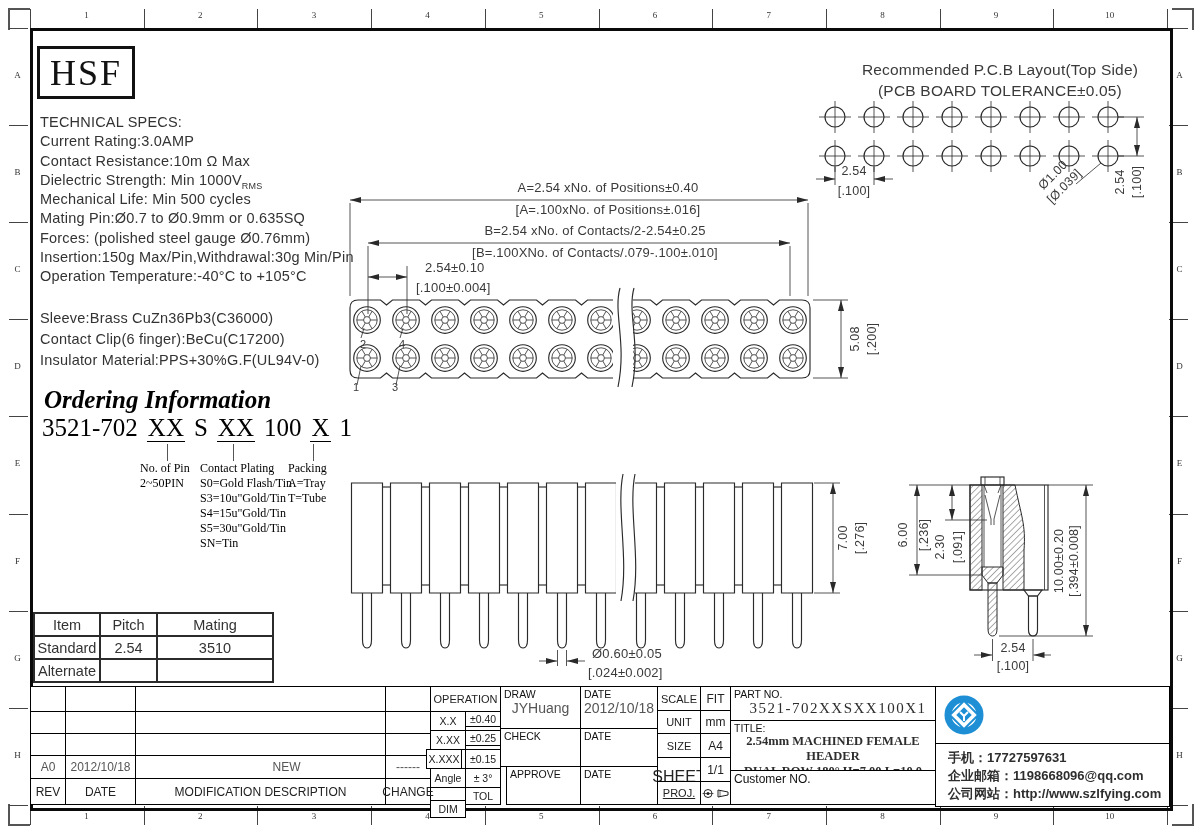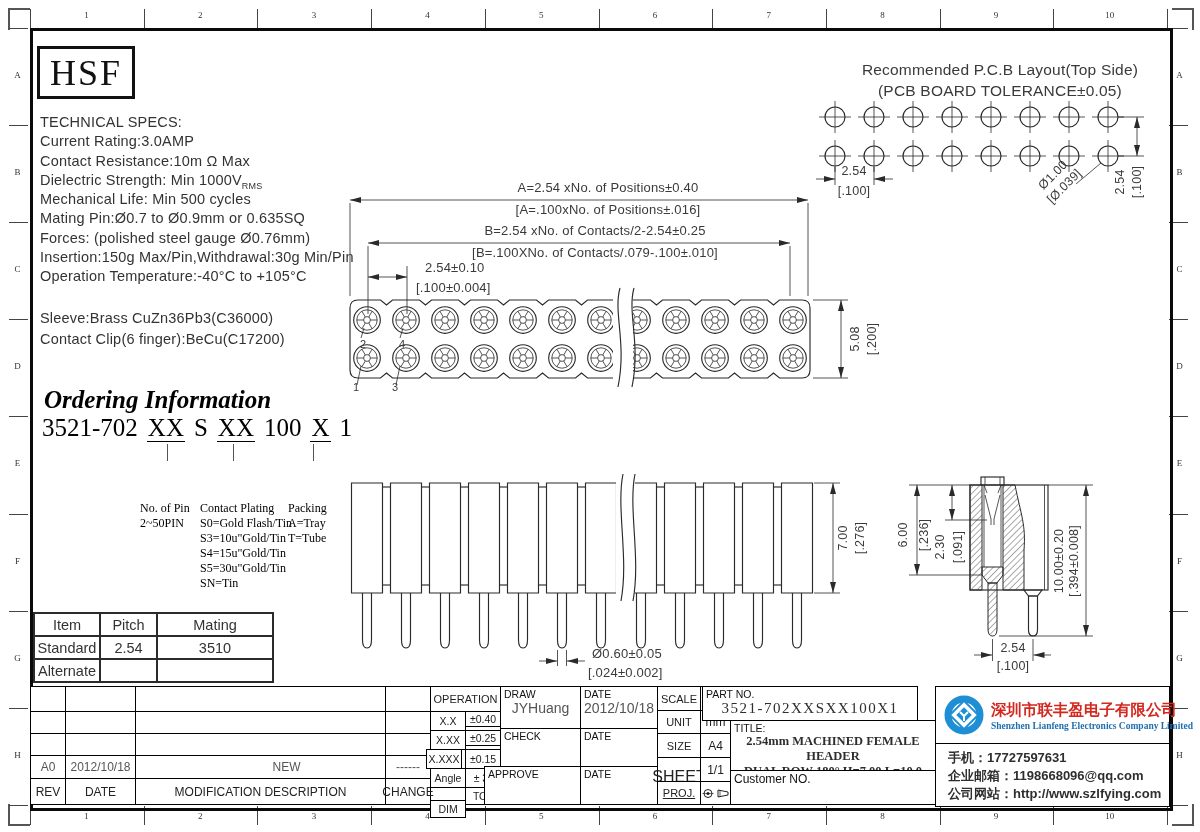--- a/index.html
+++ b/index.html
@@ -20,21 +20,21 @@
   .matline{height:21px;font-size:14.5px;white-space:nowrap;}
   sub.rms{font-size:9px;}
   
   #ord-title{left:44px;top:386px;font-family:"Liberation Serif",serif;font-weight:bold;
              font-style:italic;font-size:25px;color:#000;}
   #ord-code{left:42px;top:414px;font-family:"Liberation Serif",serif;font-size:25px;color:#000;
             white-space:nowrap;}
   #ord-code span{margin-right:9px;}
   #ord-code .u{border-bottom:1.5px solid #000;padding:0 1px;}
   .leader{width:1px;background:#555;}
-  .ann{font-family:"Liberation Serif",serif;font-size:12px;line-height:15px;color:#000;white-space:nowrap;margin-top:40px;}
+  .ann{font-family:"Liberation Serif",serif;font-size:12px;line-height:15px;color:#000;white-space:nowrap;}
   
   svg{position:absolute;overflow:visible;}
   svg text{font-family:"Liberation Sans",sans-serif;fill:#3a3a3a;letter-spacing:.2px;}
   .ol{fill:none;stroke:#2a2a2a;stroke-width:1.15;}
   .thin{fill:none;stroke:#2a2a2a;stroke-width:.8;}
   .dim{font-size:13px;}
   .dimS{font-size:12.5px;}
   
   #mtable{left:33px;top:612px;border-collapse:collapse;}
   #mtable td{border:2px solid #2b2b2b;text-align:center;font-size:14.5px;color:#333;
@@ -150,20 +150,21 @@
     <div class="specline">Mechanical Life: Min 500 cycles</div>
     <div class="specline">Mating Pin:Ø0.7 to Ø0.9mm or 0.635SQ</div>
     <div class="specline">Forces: (polished steel gauge Ø0.76mm)</div>
     <div class="specline">Insertion:150g Max/Pin,Withdrawal:30g Min/Pin</div>
     <div class="specline">Operation Temperature:-40°C to +105°C</div>
   </div>
 
   <div class="abs cad" style="left:40px;top:310px;">
     <div class="matline">Sleeve:Brass CuZn36Pb3(C36000)</div>
     <div class="matline">Contact Clip(6 finger):BeCu(C17200)</div>
+    <div class="matline">Insulator Material:PPS+30%G.F(UL94V-0)</div>
   </div>
 
   <div id="ord-title" class="abs">Ordering Information</div>
   <div id="ord-code" class="abs">
     <span>3521-702</span><span class="u">XX</span><span>S</span><span class="u">XX</span><span>100</span><span class="u">X</span><span>1</span>
   </div>
   <div class="abs leader" style="left:167px;top:444px;height:17px;"></div>
   <div class="abs leader" style="left:233px;top:444px;height:17px;"></div>
   <div class="abs leader" style="left:313px;top:444px;height:17px;"></div>
   <div class="abs ann" style="left:140px;top:461px;">
@@ -683,21 +684,21 @@
     <div class="cell" style="left:550px;top:0;width:78px;height:43px;">
       <div class="lab">DATE</div>
       <div class="gray" style="text-align:center;font-size:14px;">2012/10/18</div>
     </div>
     <div class="cell" style="left:470px;top:42px;width:81px;height:39px;">
       <div class="lab">CHECK</div>
     </div>
     <div class="cell" style="left:550px;top:42px;width:78px;height:39px;">
       <div class="lab">DATE</div>
     </div>
-    <div class="cell" style="left:454px;top:80px;width:103px;height:39px;">
+    <div class="cell" style="left:476px;top:80px;width:103px;height:39px;">
       <div class="lab">APPROVE</div>
     </div>
     <div class="cell" style="left:550px;top:80px;width:78px;height:39px;">
       <div class="lab">DATE</div>
     </div>
 
     <div class="cell cval" style="left:627px;top:0;width:44px;height:25px;font-size:11px;">SCALE</div>
     <div class="cell cval" style="left:670px;top:0;width:31px;height:25px;">FIT</div>
     <div class="cell cval" style="left:627px;top:24px;width:44px;height:24px;font-size:11px;">UNIT</div>
     <div class="cell cval" style="left:670px;top:24px;width:31px;height:24px;">mm</div>
@@ -709,44 +710,40 @@
     <div class="cell cval" style="left:670px;top:95px;width:31px;height:24px;">
       <svg width="28" height="13" style="position:static">
         <circle cx="6" cy="6.5" r="4" fill="none" stroke="#222" stroke-width="1"></circle>
         <circle cx="6" cy="6.5" r="1.5" fill="#222"></circle>
         <line x1="0.5" y1="6.5" x2="11.5" y2="6.5" stroke="#222" stroke-width=".7"></line>
         <path d="M16,3 L26,5 L26,8 L16,10 Z" fill="none" stroke="#222" stroke-width="1"></path>
         <line x1="18" y1="3" x2="18" y2="10" stroke="#222" stroke-width=".7"></line>
       </svg>
     </div>
 
-    <div class="cell" style="left:672px;top:0;width:216px;height:35px;">
+    <div class="cell" style="left:700px;top:0;width:216px;height:35px;">
       <div class="lab">PART NO.</div>
       <div class="ser" style="text-align:center;font-size:15px;letter-spacing:1.5px;">3521-702XXSXX100X1</div>
     </div>
     <div class="cell" style="left:700px;top:34px;width:206px;height:51px;">
       <div class="lab">TITLE:</div>
       <div class="ser" style="text-align:center;font-size:12.5px;font-weight:bold;">2.54mm MACHINED FEMALE HEADER</div>
       <div class="ser" style="text-align:center;font-size:12.5px;font-weight:bold;">DUAL ROW 180° H=7.00 L=10.0</div>
     </div>
     <div class="cell" style="left:700px;top:84px;width:206px;height:35px;">
       <div class="lab" style="font-size:12px;">Customer NO.</div>
     </div>
 
     <div class="cell" style="left:905px;top:0;width:235px;height:58px;display:flex;align-items:center;">
       <svg width="44" height="44" style="position:static;margin-left:6px;flex:none;">
         <circle cx="22" cy="22" r="16" fill="none" stroke="#1e8fd5" stroke-width="7"></circle>
         <rect x="12" y="12" width="20" height="20" transform="rotate(45 22 22)" fill="#fff" stroke="#1e8fd5" stroke-width="2"></rect>
         <rect x="16.5" y="16.5" width="11" height="11" transform="rotate(45 22 22)" fill="#1e8fd5"></rect>
         <path d="M18,19 L22,23 L26,19 M22,23 L22,28" stroke="#fff" stroke-width="2" fill="none"></path>
       </svg>
-      <div style="margin-left:5px;">
-        <div style="color:#d3281e;font-weight:bold;font-size:15.5px;white-space:nowrap;">深圳市联丰盈电子有限公司</div>
-        <div class="ser" style="color:#1e6fb0;font-weight:bold;font-size:9.5px;white-space:nowrap;">Shenzhen Lianfeng Electronics Company Limited</div>
-      </div>
     </div>
     <div class="cell" style="left:905px;top:57px;width:235px;height:64px;padding:5px 0 0 12px;">
       <div style="font-weight:bold;font-size:13px;line-height:18px;">手机：17727597631</div>
       <div style="font-weight:bold;font-size:13px;line-height:18px;">企业邮箱：1198668096@qq.com</div>
       <div style="font-weight:bold;font-size:13px;line-height:18px;">公司网站：http://www.szlfying.com</div>
     </div>
   </div>
 </div>
 
 </body></html>

